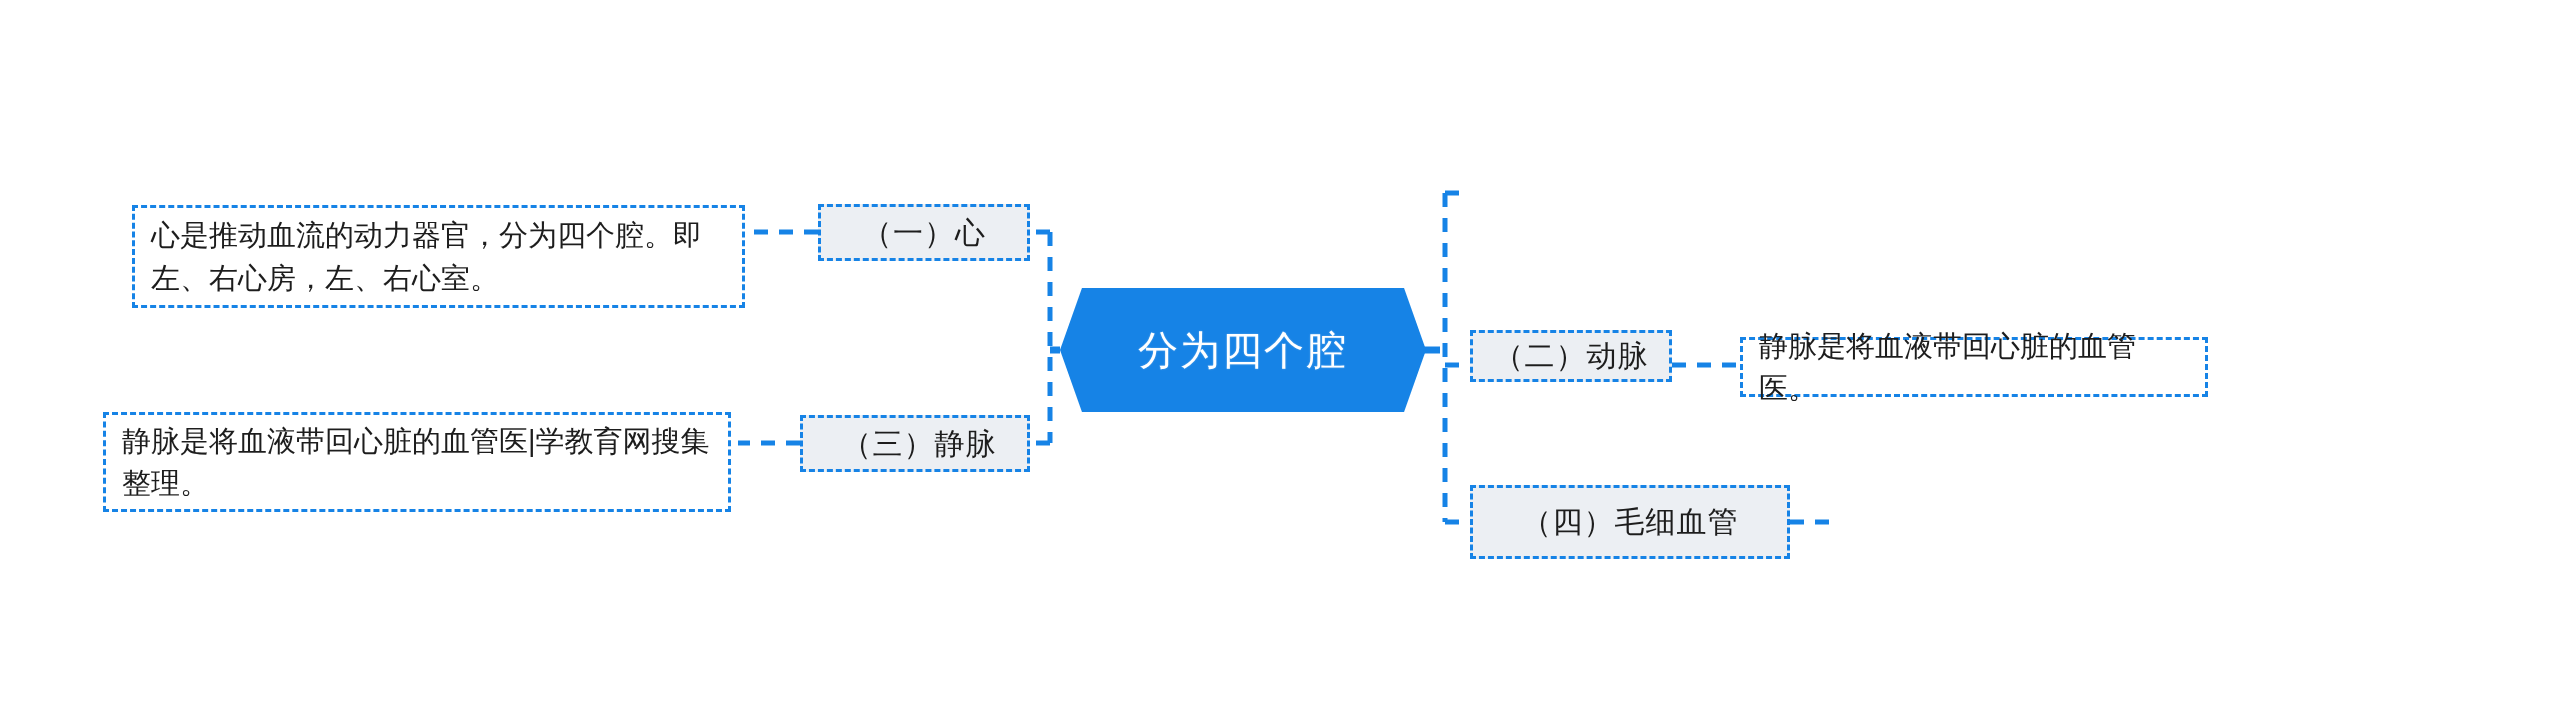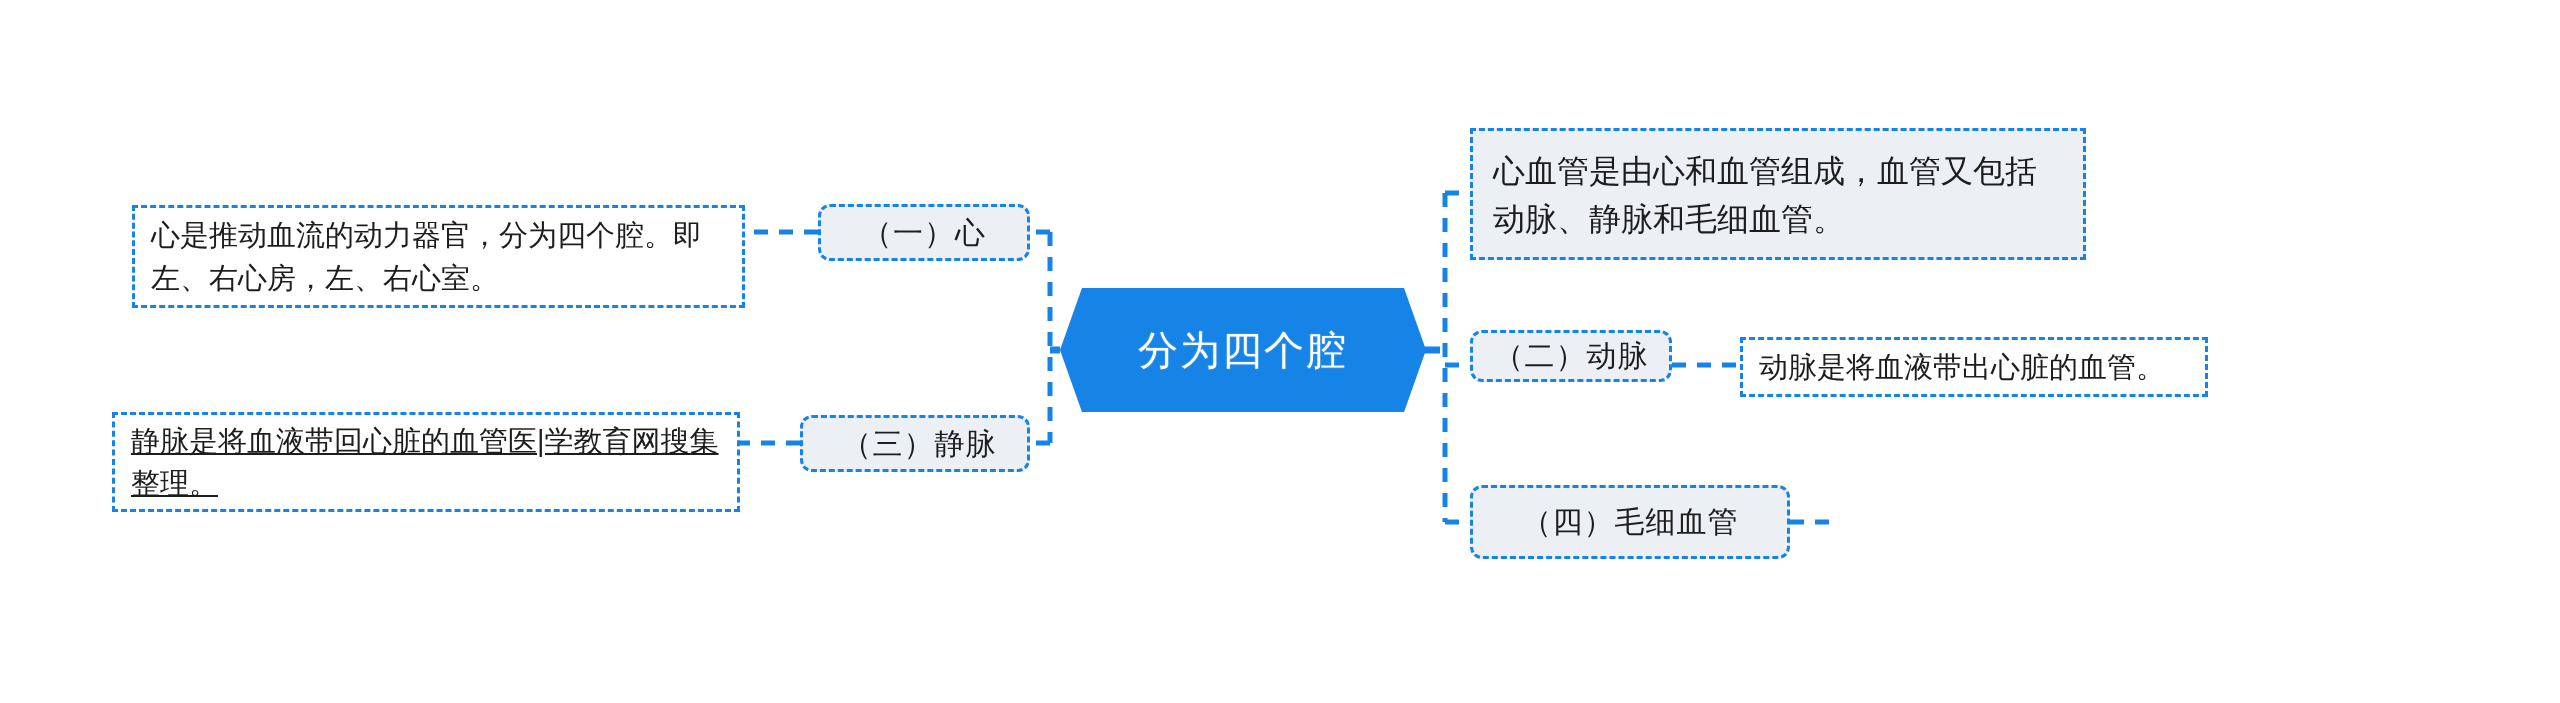--- a/index.html
+++ b/index.html
@@ -34,21 +34,20 @@
     line-height:1.45;
   }
 
   
   .topic{
     background:#eceff3;
     justify-content:center;
     font-size:30px;
     letter-spacing:1px;
     padding:0 14px;
-    border-radius:12px;
   }
 
   
   .note{
     background:#ffffff;
     justify-content:flex-start;
     font-size:29px;
     padding:10px 16px;
   }
 
@@ -118,38 +117,35 @@
   </div>
 
   <div class="node note" style="left:132px;top:205px;width:613px;height:103px;">
     <span>心是推动血流的动力器官，分为四个腔。即左、右心房，左、右心室。</span>
   </div>
 
   <div class="node topic" style="left:818px;top:204px;width:212px;height:57px;">
     <span>（一）心</span>
   </div>
 
-  <div class="node note" style="left:112px;top:412px;width:628px;height:100px;text-decoration:underline;">
+  <div class="node note" style="left:103px;top:412px;width:628px;height:100px;">
     <span>静脉是将血液带回心脏的血管医|学教育网搜集整理。</span>
   </div>
 
   <div class="node topic" style="left:800px;top:415px;width:230px;height:57px;padding-left:22px;">
     <span>（三）静脉</span>
   </div>
 
-  <div class="node note note-big" style="left:1470px;top:128px;width:616px;height:132px;display:block;padding-top:16px;">
-    <span>心血管是由心和血管组成，血管又包括动脉、静脉和毛细血管。</span>
-  </div>
 
   <div class="node topic" style="left:1470px;top:330px;width:202px;height:52px;">
     <span>（二）动脉</span>
   </div>
 
   <div class="node note" style="left:1740px;top:337px;width:468px;height:60px;">
-    <span>动脉是将血液带出心脏的血管。</span>
+    <span>静脉是将血液带回心脏的血管医。</span>
   </div>
 
   <div class="node topic" style="left:1470px;top:485px;width:320px;height:74px;">
     <span>（四）毛细血管</span>
   </div>
 
 
 </div>
 
 </body></html>

